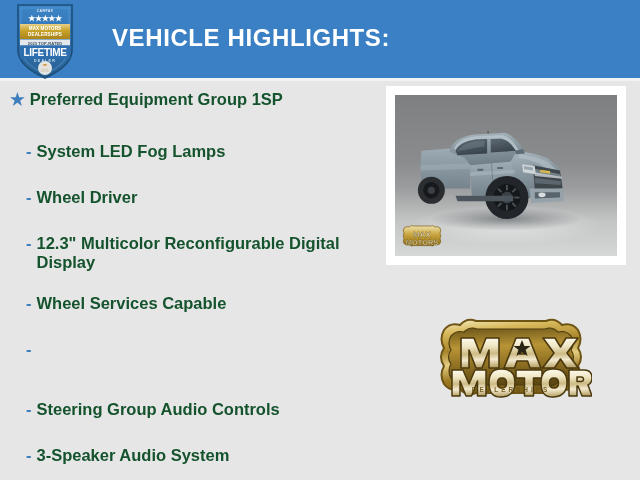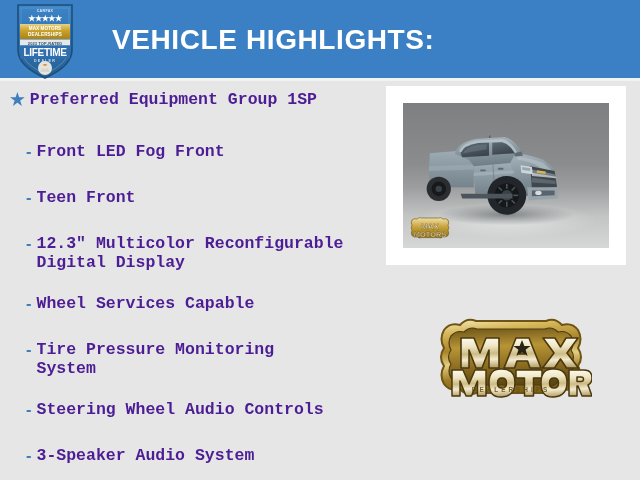--- a/index.html
+++ b/index.html
@@ -27,21 +27,21 @@
     position: absolute;
     left: 0; top: 78px;
     width: 640px;
     height: 3px;
     background: #f2f2f2;
   }
   .header-title {
     position: absolute;
     left: 112px;
     top: 24px;
-    font-size: 28px;
+    font-size: 24px;
     font-weight: bold;
     color: #ffffff;
     letter-spacing: 0.6px;
     white-space: nowrap;
     text-align: right;
   }
 
   
   .carfax-badge {
     position: absolute;
@@ -97,42 +97,41 @@
     font-size: 16.5px;
     line-height: 19px;
   }
   .bullet-marker {
     color: #3f7fbd;
     font-weight: bold;
     margin-right: 5px;
     flex: none;
   }
   .bullet-text {
-    color: #4c1d95;
+    color: #14532d;
     font-weight: bold;
-    font-family: Liberation Mono, monospace;
   }
   .row-0 { left: 10px;  top: 4px;  }
   .row-1 { left: 26px;  top: 56px; }
   .row-2 { left: 26px;  top: 102px;}
   .row-3 { left: 26px;  top: 148px; width: 340px; }
   .row-4 { left: 26px;  top: 208px;}
   .row-5 { left: 26px;  top: 254px; width: 290px; }
   .row-6 { left: 26px;  top: 314px;}
   .row-7 { left: 26px;  top: 360px;}
 
   
   .vehicle-photo-frame {
     position: absolute;
     left: 386px;
     top: 86px;
     width: 240px;
     height: 179px;
     background: #ffffff;
-    padding: 12px;
+    padding: 4px;
     box-sizing: border-box;
     border: 5px solid #ffffff;
   }
   .vehicle-photo {
     position: relative;
     width: 100%;
     height: 100%;
     overflow: hidden;
     background: linear-gradient(180deg, #7d7f80 0%, #8a8c8d 42%, #9b9d9e 58%, #c3c5c5 78%, #d6d7d7 100%);
   }
@@ -216,46 +215,45 @@
 
   <div class="bullet-list">
 
     <div class="bullet-row row-0">
       <span class="bullet-marker">★</span>
       <span class="bullet-text">Preferred Equipment Group 1SP</span>
     </div>
 
     <div class="bullet-row row-1">
       <span class="bullet-marker">-</span>
-      <span class="bullet-text">Front LED Fog Front</span>
+      <span class="bullet-text">System LED Fog Lamps</span>
     </div>
 
     <div class="bullet-row row-2">
       <span class="bullet-marker">-</span>
-      <span class="bullet-text">Teen Front</span>
+      <span class="bullet-text">Wheel Driver</span>
     </div>
 
     <div class="bullet-row row-3">
       <span class="bullet-marker">-</span>
       <span class="bullet-text">12.3" Multicolor Reconfigurable Digital Display</span>
     </div>
 
     <div class="bullet-row row-4">
       <span class="bullet-marker">-</span>
       <span class="bullet-text">Wheel Services Capable</span>
     </div>
 
     <div class="bullet-row row-5">
       <span class="bullet-marker">-</span>
-      <span class="bullet-text">Tire Pressure Monitoring System</span>
     </div>
 
     <div class="bullet-row row-6">
       <span class="bullet-marker">-</span>
-      <span class="bullet-text">Steering Wheel Audio Controls</span>
+      <span class="bullet-text">Steering Group Audio Controls</span>
     </div>
 
     <div class="bullet-row row-7">
       <span class="bullet-marker">-</span>
       <span class="bullet-text">3-Speaker Audio System</span>
     </div>
 
   </div>
 
   <div class="vehicle-photo-frame">

